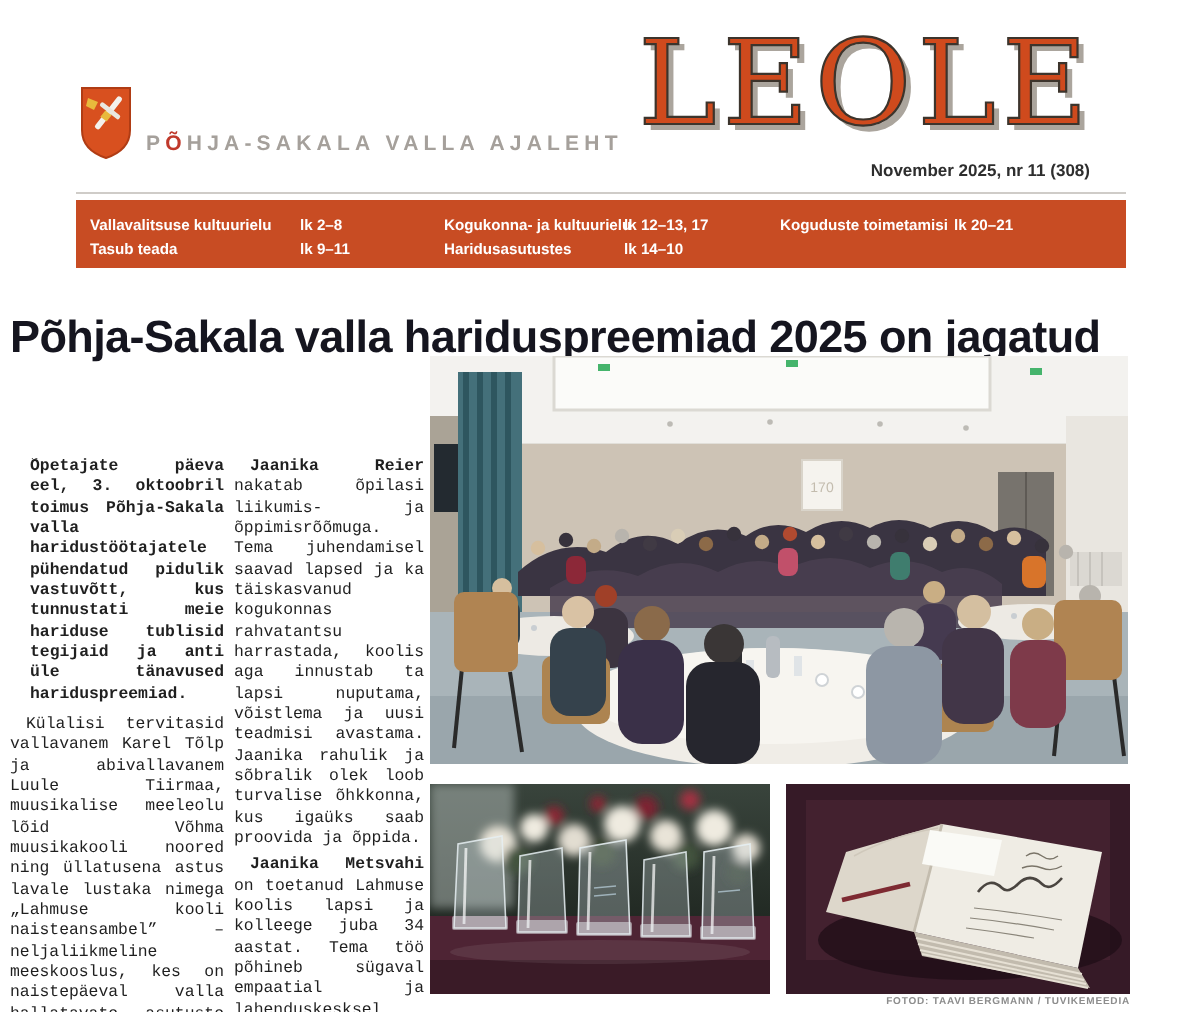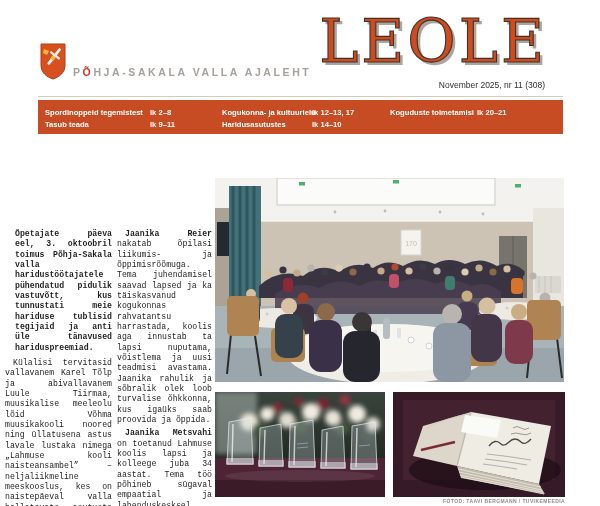--- a/index.html
+++ b/index.html
@@ -8,21 +8,21 @@
 
   
   .shield{position:absolute;left:40px;top:43px;width:26px;height:37px;}
   .tagline{position:absolute;left:73px;top:66px;font-size:10.5px;font-weight:600;
            letter-spacing:2.6px;color:#a5a09b;white-space:nowrap;}
   .tagline .accent{color:#c0392b;font-weight:700;}
   .logo{position:absolute;right:53px;top:12px;font-family:"DejaVu Serif",serif;
         font-weight:normal;font-size:59px;line-height:1;letter-spacing:3px;
         color:#cf4a1d;-webkit-text-stroke:1.1px #3c342c;
         text-shadow:3px 3px 0 #aba59d;}
-  .issue{position:absolute;right:55px;top:80px;font-size:8.5px;font-weight:normal;color:#2e2e2e;}
+  .issue{position:absolute;right:55px;top:80px;font-size:8.5px;font-weight:bold;color:#2e2e2e;}
   .rule{position:absolute;left:38px;top:96px;width:525px;height:1px;background:#cfccc8;}
 
   
   .tocbar{position:absolute;left:38px;top:100px;width:525px;height:34px;background:#c84c23;}
   .toc-group{position:absolute;top:6px;color:#ffffff;font-size:7.6px;font-weight:bold;}
   .toc-row{display:flex;height:12px;align-items:center;white-space:nowrap;}
   .g1{left:7px;}  .g1 .toc-label{width:105px;}
   .g2{left:184px;}.g2 .toc-label{width:90px;}
   .g3{left:352px;}.g3 .toc-label{width:87px;}
 
@@ -67,21 +67,21 @@
 
   <div class="tagline"><span>P</span><span class="accent">Õ</span><span>HJA-SAKALA VALLA AJALEHT</span></div>
 
   <div class="logo">LEOLE</div>
   <div class="issue">November 2025, nr 11 (308)</div>
   <div class="rule"></div>
 
   <div class="tocbar">
     <div class="toc-group g1">
       <div class="toc-row">
-        <span class="toc-label">Spordinoppeid tegemistest</span>
+        <span class="toc-label">Vallavalitsuse kultuurielu</span>
         <span class="toc-pages">lk 2–8</span>
       </div>
       <div class="toc-row">
         <span class="toc-label">Tasub teada</span>
         <span class="toc-pages">lk 9–11</span>
       </div>
     </div>
     <div class="toc-group g2">
       <div class="toc-row">
         <span class="toc-label">Kogukonna- ja kultuurielu</span>
@@ -93,20 +93,21 @@
       </div>
     </div>
     <div class="toc-group g3">
       <div class="toc-row">
         <span class="toc-label">Koguduste toimetamisi</span>
         <span class="toc-pages">lk 20–21</span>
       </div>
     </div>
   </div>
 
+  <h1 class="headline">Põhja-Sakala valla hariduspreemiad 2025 on jagatud</h1>
 
   <div class="col col1">
       <p class="lead"><span class="b">Õpetajate päeva eel, 3. oktoobril toimus Põhja-Sakala valla haridustöötajatele pühendatud pidulik vastuvõtt, kus tunnustati meie hariduse tublisid tegijaid ja anti üle tänavused hariduspreemiad.</span></p>
       <p><span>Külalisi tervitasid vallavanem Karel Tõlp ja abivallavanem Luule Tiirmaa, muusikalise meeleolu lõid Võhma muusikakooli noored ning üllatusena astus lavale lustaka nimega „Lahmuse kooli naisteansambel” – neljaliikmeline meeskooslus, kes on naistepäeval valla hallatavate asutuste naisperesid rõõmustanud juba mitmel aastal.</span></p>
       <p><span class="b">noorsootöö preemia</span><span> – Suure-Jaani noortekeskuse Kõpu noortetoa noorsootöötaja </span></p>
     </div>
   <div class="col col2">
       <p><span class="b">Jaanika Reier</span><span> nakatab õpilasi liikumis- ja õppimisrõõmuga. Tema juhendamisel saavad lapsed ja ka täiskasvanud kogukonnas rahvatantsu harrastada, koolis aga innustab ta lapsi nuputama, võistlema ja uusi teadmisi avastama. Jaanika rahulik ja sõbralik olek loob turvalise õhkkonna, kus igaüks saab proovida ja õppida.</span></p>
       <p><span class="b">Jaanika Metsvahi</span><span> on toetanud Lahmuse koolis lapsi ja kolleege juba 34 aastat. Tema töö põhineb sügaval empaatial ja lahenduskesksel mõtteviisil – ta märkab iga last, aitab keerulistes olukordades ja loob turvalise keskkonna, kus õppimine ja areng on võimalikud.</span></p>
     </div>

